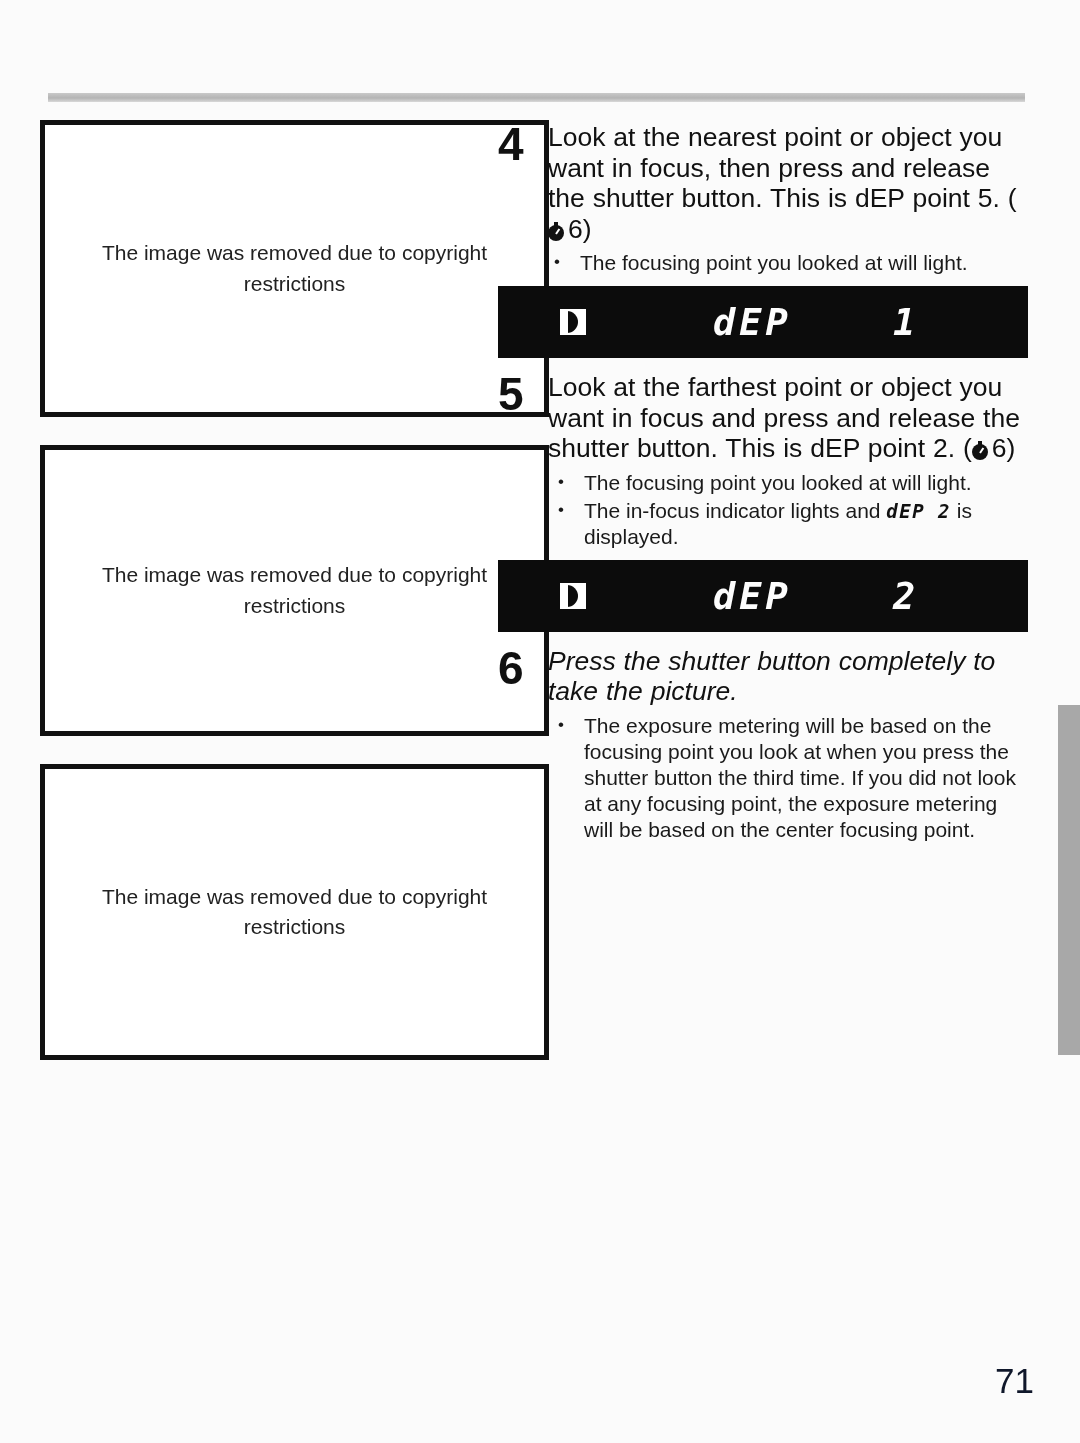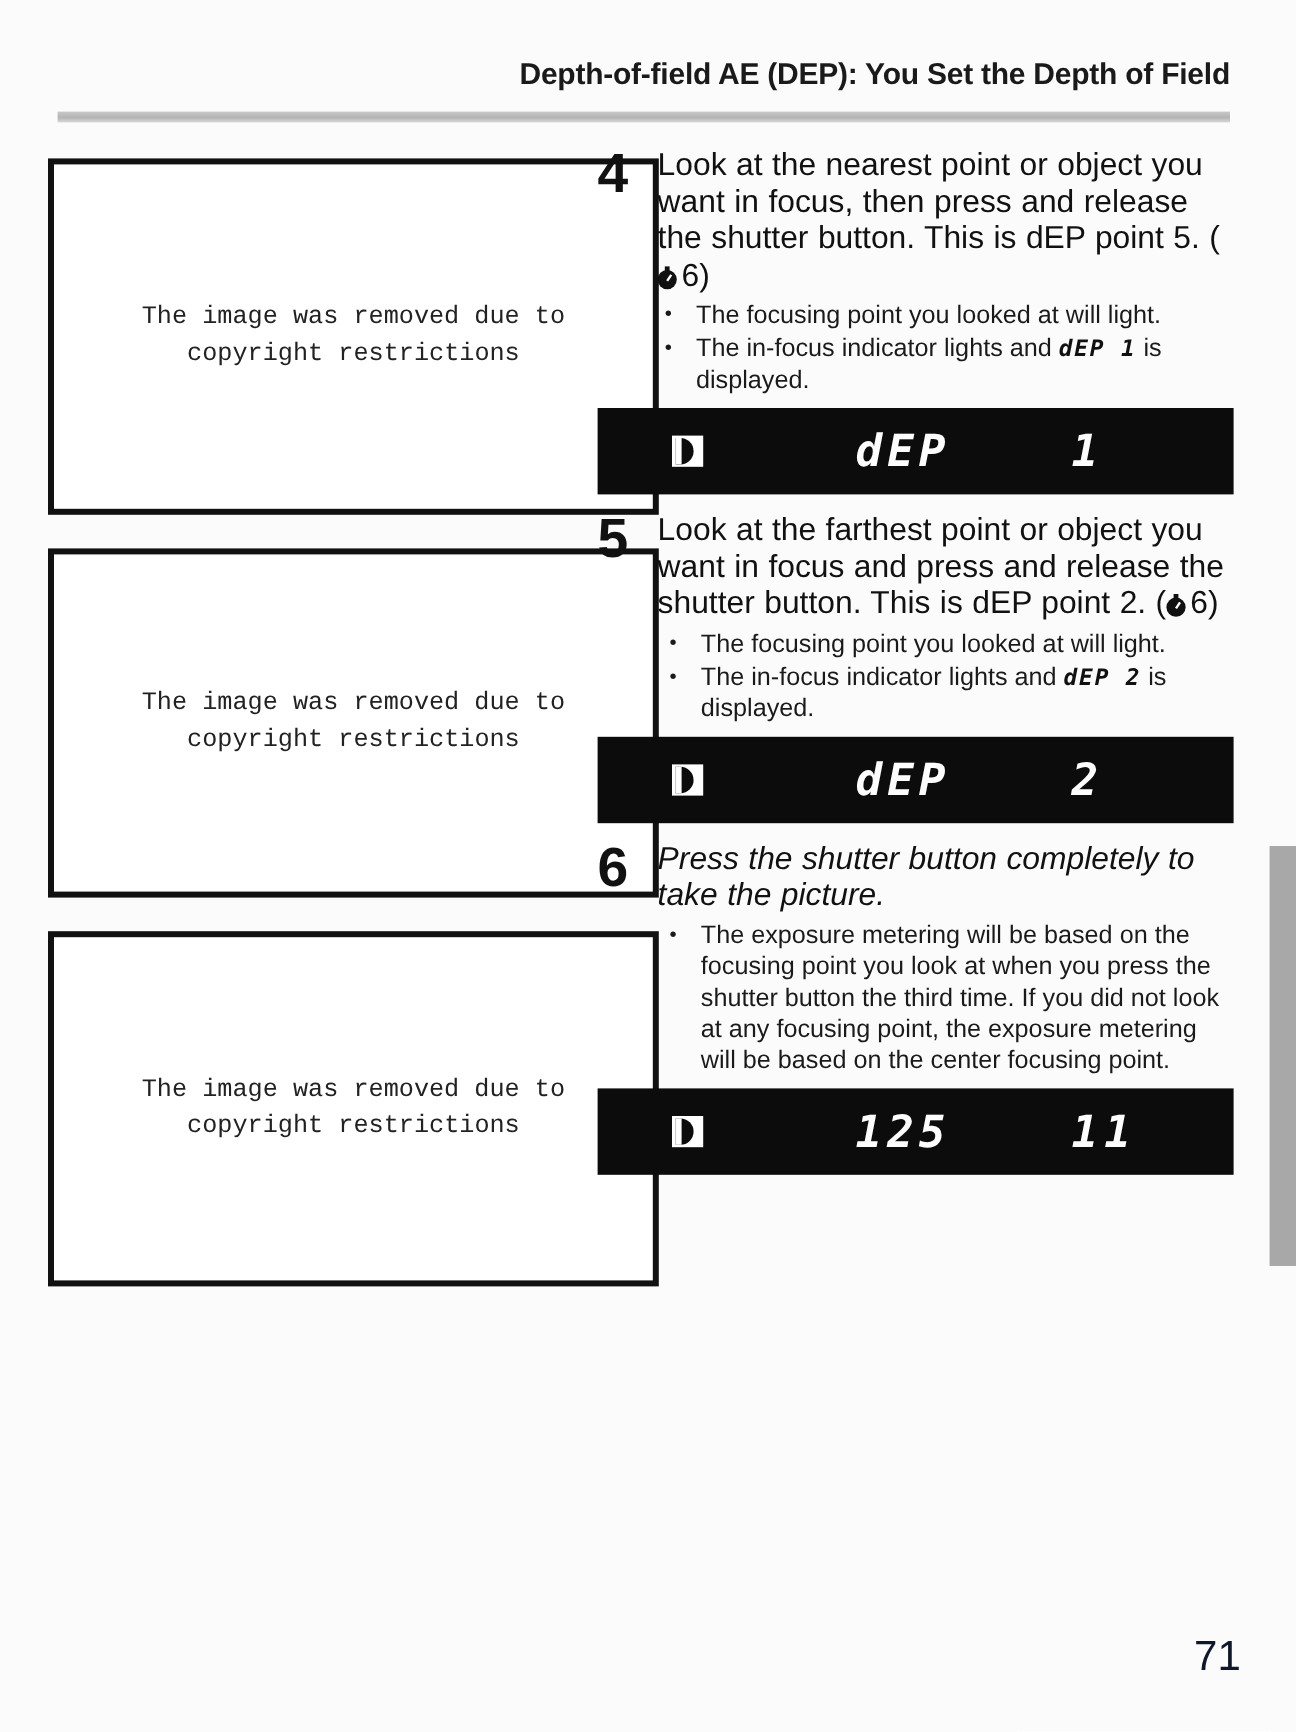--- a/index.html
+++ b/index.html
@@ -47,23 +47,22 @@
     top: 705px;
     width: 22px;
     height: 350px;
     background: #a8a8a8;
   }
 
   
   .figure-col {
     position: absolute;
     left: 40px;
-    top: 132px;
+    top: 120px;
     width: 509px;
-    font-family: Liberation Mono, monospace;
   }
   .figure-box {
     position: relative;
     box-sizing: border-box;
     border: 5px solid #111111;
     background: #ffffff;
     display: flex;
     align-items: center;
     justify-content: center;
     text-align: center;
@@ -256,21 +255,20 @@
     font-size: 35px;
     font-weight: normal;
     color: #0f172a;
   }
 </style>
 </head>
 <body>
 
 <div class="page">
 
-  <div class="header-title">Depth-of-field AE (DEP): You Set the Depth of Field</div>
 
   <div class="header-rule"></div>
 
   <div class="side-tab"></div>
 
   <div class="figure-col">
 
     <div class="figure-box fig-1">
       <div class="ph-text">The image was removed due to copyright restrictions</div>
     </div>
@@ -288,21 +286,20 @@
   <div class="steps-col">
 
     <div class="step">
       <div class="step-head">
         <span class="step-num">4</span>
         <span class="step-text"><span>Look at the nearest point or object you want in focus, then press and release the shutter button. This is dEP point 5. (</span><span class="pageref"><span class="timer-icon"><span class="stem"></span><span class="dial"></span></span><span>6</span><span>)</span></span></span>
       </div>
 
       <div class="bullets bullets-indent">
         <div class="bullet"><span>The focusing point you looked at will light.</span></div>
-        <div class="bullet"><span>The in-focus indicator lights and </span><span class="seg-inline">dEP 1</span><span> is displayed.</span></div>
       </div>
 
       <div class="lcd">
         <span class="lcd-focus"></span>
         <span class="lcd-main">dEP</span>
         <span class="lcd-aux">1</span>
       </div>
     </div>
 
     <div class="step">
@@ -326,24 +323,19 @@
     <div class="step">
       <div class="step-head">
         <span class="step-num">6</span>
         <span class="step-text nojust">Press the shutter button completely to take the picture.</span>
       </div>
 
       <div class="bullets bullets-indent2">
         <div class="bullet"><span>The exposure metering will be based on the focusing point you look at when you press the shutter button the third time. If you did not look at any focusing point, the exposure metering will be based on the center focusing point.</span></div>
       </div>
 
-      <div class="lcd">
-        <span class="lcd-focus"></span>
-        <span class="lcd-main">125</span>
-        <span class="lcd-aux">11</span>
-      </div>
     </div>
 
   </div>
 
   <div class="page-number">71</div>
 
 </div>
 
 </body></html>

